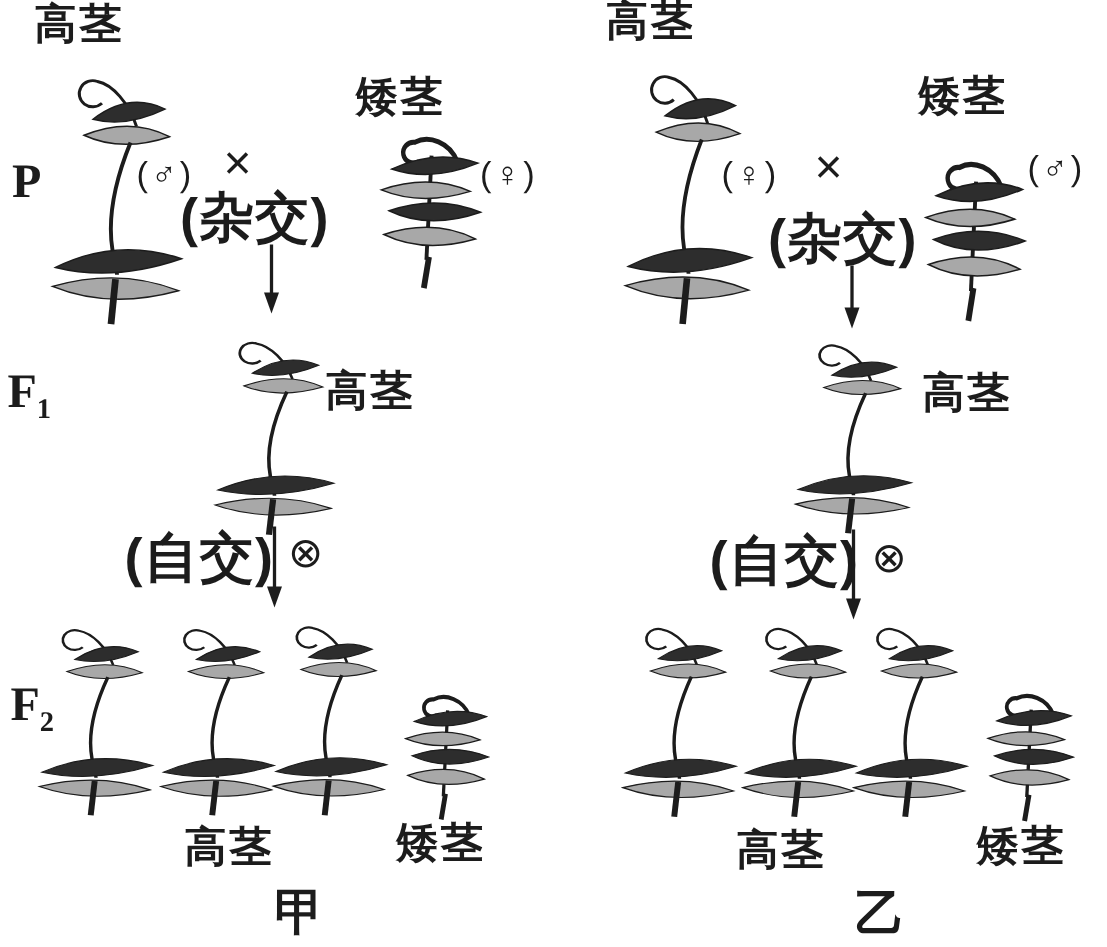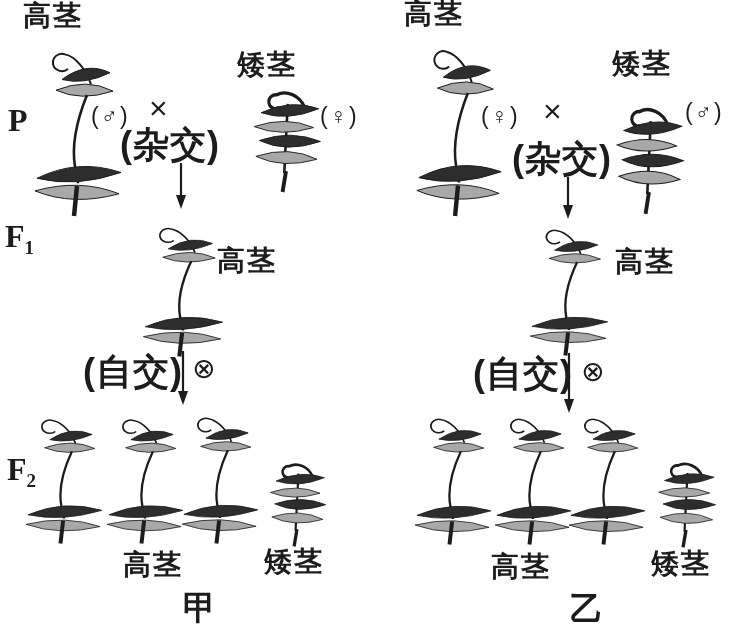--- a/index.html
+++ b/index.html
@@ -50,21 +50,21 @@
         <path class="leafD" d="M21,33 Q56,19 88,29 Q52,42 21,33 Z"></path>
         <path class="leafL" d="M13,47 Q50,36 82,48 Q44,58 13,47 Z"></path>
         <path class="leafD" d="M19,61 Q56,50 90,62 Q50,74 19,61 Z"></path>
         <path class="leafL" d="M15,77 Q54,66 86,80 Q46,90 15,77 Z"></path>
         <path class="stk" stroke-width="4.5" d="M50,92 L46,113"></path>
       </symbol>
     </defs>
   </svg>
 
   <div class="gen" style="left:8px;top:104px"><span>P</span></div>
-  <div class="gen" style="left:5px;top:220px"><span>F</span><sub>1</sub></div>
+  <div class="gen" style="left:5px;top:244px"><span>F</span><sub>1</sub></div>
   <div class="gen" style="left:7px;top:453px"><span>F</span><sub>2</sub></div>
 
   <section>
 
     <div class="abs cn" style="left:23px;top:2px">高茎</div>
     <svg class="plant" style="left:28px;top:34px" width="100" height="184" viewBox="0 0 100 190" preserveAspectRatio="none">
         <use href="#sym-tall"></use>
       </svg>
     <div class="abs sex" style="left:91px;top:105px">(♂)</div>
     <div class="abs cross" style="left:149px;top:92px">×</div>

